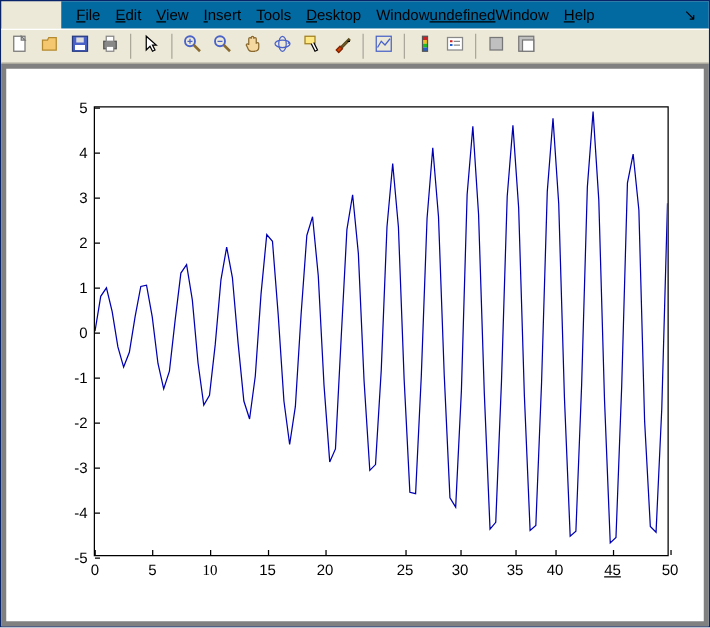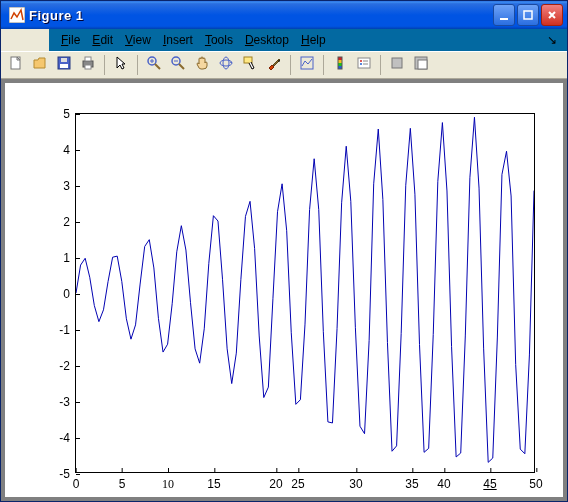--- a/index.html
+++ b/index.html
@@ -35,52 +35,29 @@
   .ytick { position: absolute; right: calc(100% + 6px); font-size: 12px; color: #000; transform: translateY(-50%); line-height: 1; }
   .ytick .tm { position: absolute; left: 100%; margin-left: 6px; top: 50%; width: 4px; height: 1px; background: #000; }
   .xtick { position: absolute; top: calc(100% + 6px); font-size: 12px; color: #000; transform: translateX(-50%); line-height: 1; }
   .xtick .tm { position: absolute; bottom: 100%; margin-bottom: 6px; left: 50%; width: 1px; height: 4px; background: #000; }
 </style>
 </head>
 <body>
 
 <div class="window">
 
-  <div class="titlebar">
-    <span class="appicon">
-      <svg width="16" height="16" viewBox="0 0 16 16">
-          <rect x="0" y="0" width="16" height="16" fill="#fff" stroke="#888"></rect>
-          <path d="M2 12 L5 6 L8 10 L12 3 L14 13" fill="none" stroke="#d04000" stroke-width="1.5"></path>
-        </svg>
-    </span>
-    <span class="title">Figure 1</span>
-    <div class="winbtn min" title="Minimize">
-      <svg width="12" height="12">
-          <rect x="2" y="9" width="8" height="2" fill="#fff"></rect>
-        </svg>
-    </div>
-    <div class="winbtn max" title="Maximize">
-      <svg width="12" height="12">
-          <rect x="2" y="2" width="8" height="8" fill="none" stroke="#fff" stroke-width="1.5"></rect>
-        </svg>
-    </div>
-    <div class="winbtn close" title="Close">
-      <svg width="12" height="12">
-          <path d="M3 3 L9 9 M9 3 L3 9" stroke="#fff" stroke-width="2"></path>
-        </svg>
-    </div>
-  </div>
 
   <div class="menubar">
     <div class="menu-item"><span class="ul">F</span>ile</div>
     <div class="menu-item"><span class="ul">E</span>dit</div>
     <div class="menu-item"><span class="ul">V</span>iew</div>
     <div class="menu-item"><span class="ul">I</span>nsert</div>
     <div class="menu-item"><span class="ul">T</span>ools</div>
     <div class="menu-item"><span class="ul">D</span>esktop</div>
+    <div class="menu-item">Window<span class="ul">undefined</span>Window</div>
     <div class="menu-item"><span class="ul">H</span>elp</div>
     <div class="corner">↘</div>
   </div>
 
   <div class="toolbar">
     <div class="tbbtn" title="New Figure">
         <span><svg width="16" height="16">
             <rect x="3" y="2" width="9" height="12" fill="#fff" stroke="#777"></rect>
             <path d="M9 2 L12 5 L9 5 Z" fill="#ddd" stroke="#777"></path>
           </svg></span>
@@ -206,23 +183,23 @@
             <div class="ytick" style="top: 108px;">2<span class="tm"></span></div>
             <div class="ytick" style="top: 72px;">3<span class="tm"></span></div>
             <div class="ytick" style="top: 36px;">4<span class="tm"></span></div>
             <div class="ytick" style="top: 0px;">5<span class="tm"></span></div>
           </div>
         <div id="xticks">
             <div class="xtick" style="left: 0px;">0<span class="tm"></span></div>
             <div class="xtick" style="left: 46px;">5<span class="tm"></span></div>
             <div class="xtick" style="left: 92px; font-family: Liberation Serif, serif;">10<span class="tm"></span></div>
             <div class="xtick" style="left: 138px; text-align: right;">15<span class="tm"></span></div>
-            <div class="xtick" style="left: 200px;">20<span class="tm"></span></div>
-            <div class="xtick" style="left: 222px;">25<span class="tm"></span></div>
-            <div class="xtick" style="left: 280px;">30<span class="tm"></span></div>
+            <div class="xtick" style="left: 184px;">20<span class="tm"></span></div>
+            <div class="xtick" style="left: 248px;">25<span class="tm"></span></div>
+            <div class="xtick" style="left: 292px;">30<span class="tm"></span></div>
             <div class="xtick" style="left: 336px;">35<span class="tm"></span></div>
             <div class="xtick" style="left: 368px;">40<span class="tm"></span></div>
             <div class="xtick" style="left: 414px; text-decoration: underline;">45<span class="tm"></span></div>
             <div class="xtick" style="left: 460px;">50<span class="tm"></span></div>
           </div>
       </div>
     </div>
   </div>
 
 </div>

